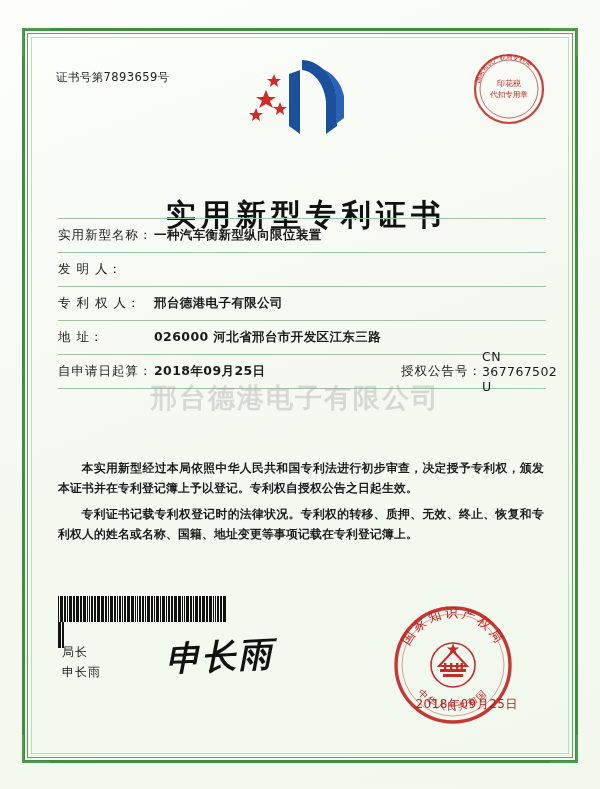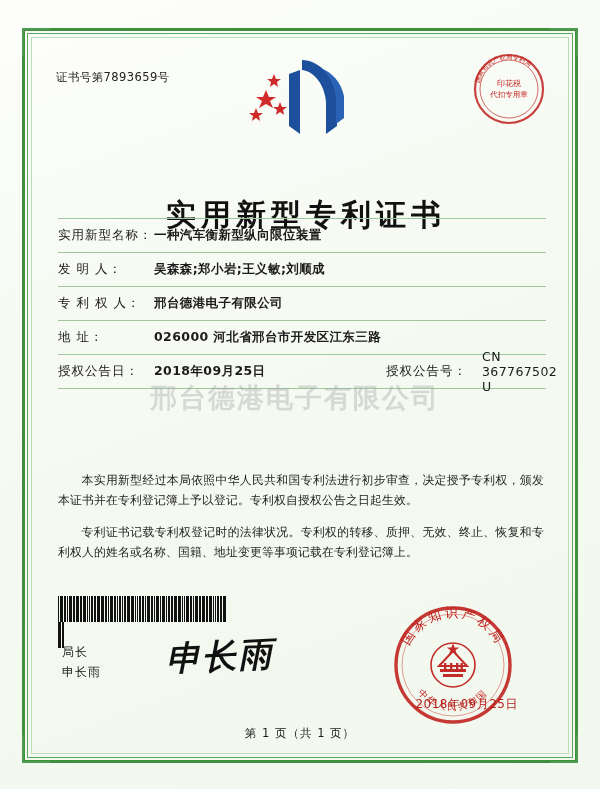--- a/index.html
+++ b/index.html
@@ -123,20 +123,21 @@
   .fvalue {
     flex: 1 1 auto;
     letter-spacing: 0.4px;
     font-weight: bold;
   }
   .frow.split .fvalue { flex: 0 0 232px; }
   .flabel2 {
     flex: 0 0 96px;
     letter-spacing: 1px;
     white-space: nowrap;
+    text-align: right;
   }
   .fvalue2 { flex: 1 1 auto; letter-spacing: 0.4px; }
 
   
   .watermark {
     position: absolute;
     left: 40px;
     top: 332px;
     width: 430px;
     text-align: center;
@@ -153,23 +154,24 @@
     position: absolute;
     left: 18px;
     right: 16px;
     top: 410px;
     font-size: 11.8px;
     line-height: 20px;
     color: #1d1d1d;
     text-align: justify;
   }
   .body-text p {
-    margin: 12px 0 6px 0;
+    margin: 0 0 6px 0;
     text-indent: 2em;
     letter-spacing: 0.2px;
+    font-weight: bold;
   }
 
   
   .barcode {
     position: absolute;
     left: 18px;
     top: 548px;
     width: 172px;
     height: 26px;
   }
@@ -275,32 +277,31 @@
 
     <div class="title">实用新型专利证书</div>
 
     <div class="fields">
       <div class="frow">
         <div class="flabel">实用新型名称：</div>
         <div class="fvalue">一种汽车衡新型纵向限位装置</div>
       </div>
       <div class="frow">
         <div class="flabel">发 明 人：</div>
-        <div class="fvalue">吴森森;郑小岩;王义敏;刘顺成</div>
       </div>
       <div class="frow">
         <div class="flabel">专 利 权 人：</div>
         <div class="fvalue">邢台德港电子有限公司</div>
       </div>
       <div class="frow">
         <div class="flabel">地 址：</div>
         <div class="fvalue">026000 河北省邢台市开发区江东三路</div>
       </div>
       <div class="frow split">
-        <div class="flabel">授权公告日：</div>
+        <div class="flabel">自申请日起算：</div>
         <div class="fvalue">2018年09月25日</div>
         <div class="flabel2">授权公告号：</div>
         <div class="fvalue2">CN 367767502 U</div>
       </div>
     </div>
 
     <div class="watermark">邢台德港电子有限公司</div>
 
     <div class="body-text">
       <p>本实用新型经过本局依照中华人民共和国专利法进行初步审查，决定授予专利权，颁发本证书并在专利登记簿上予以登记。专利权自授权公告之日起生效。</p>
@@ -336,16 +337,15 @@
         <rect x="-9" y="-2" width="2.4" height="6"></rect>
         <rect x="-3" y="-2" width="2.4" height="6"></rect>
         <rect x="3" y="-2" width="2.4" height="6"></rect>
         <rect x="7.5" y="-2" width="2.4" height="6"></rect>
         <polygon points="0,-22 1.6,-17.6 6.2,-17.6 2.5,-14.8 3.9,-10.4 0,-13.1 -3.9,-10.4 -2.5,-14.8 -6.2,-17.6 -1.6,-17.6"></polygon>
       </g>
     </svg>
 
     <div class="seal-date">2018年09月25日</div>
 
-    <div class="footer">第 1 页（共 1 页）</div>
 
   </div>
 </div>
 
 </body></html>

